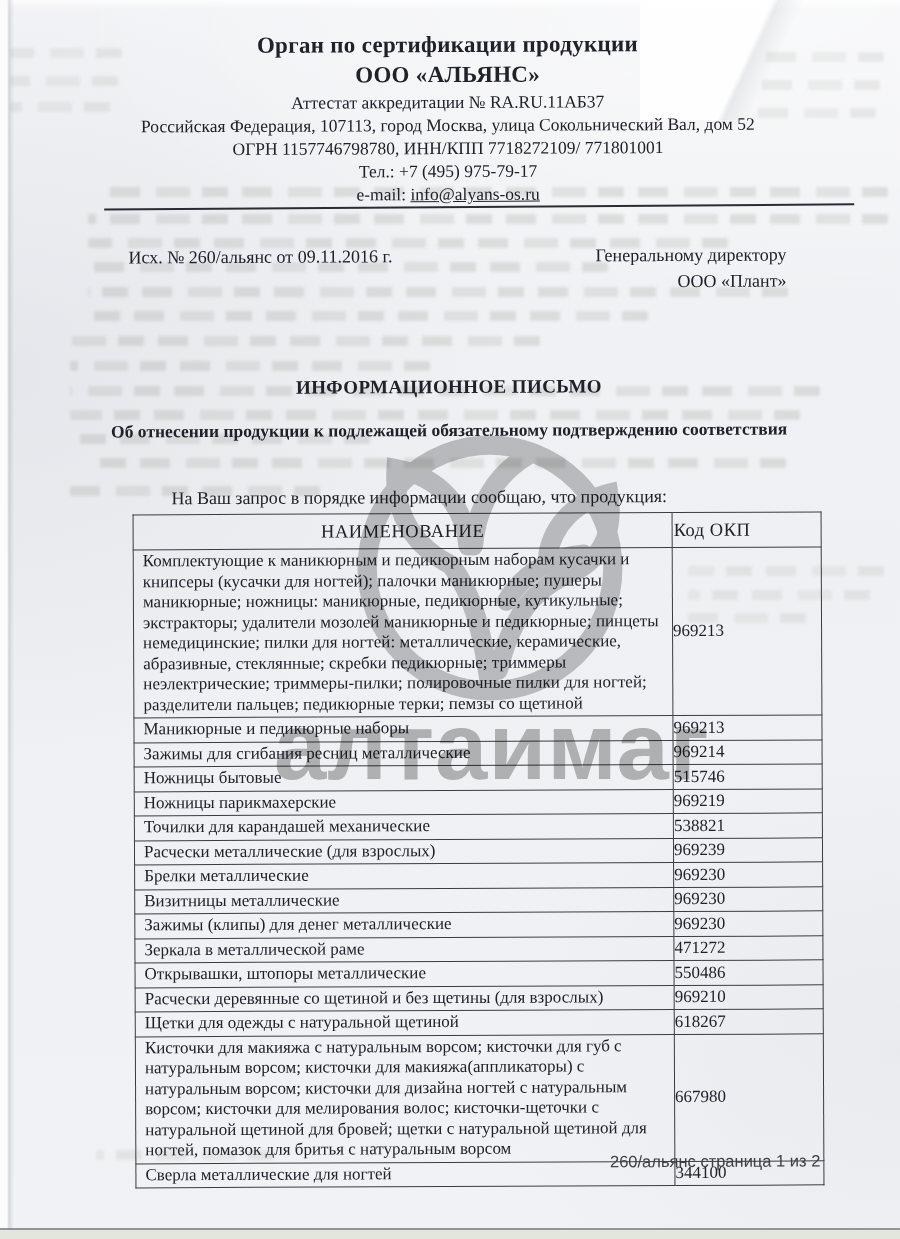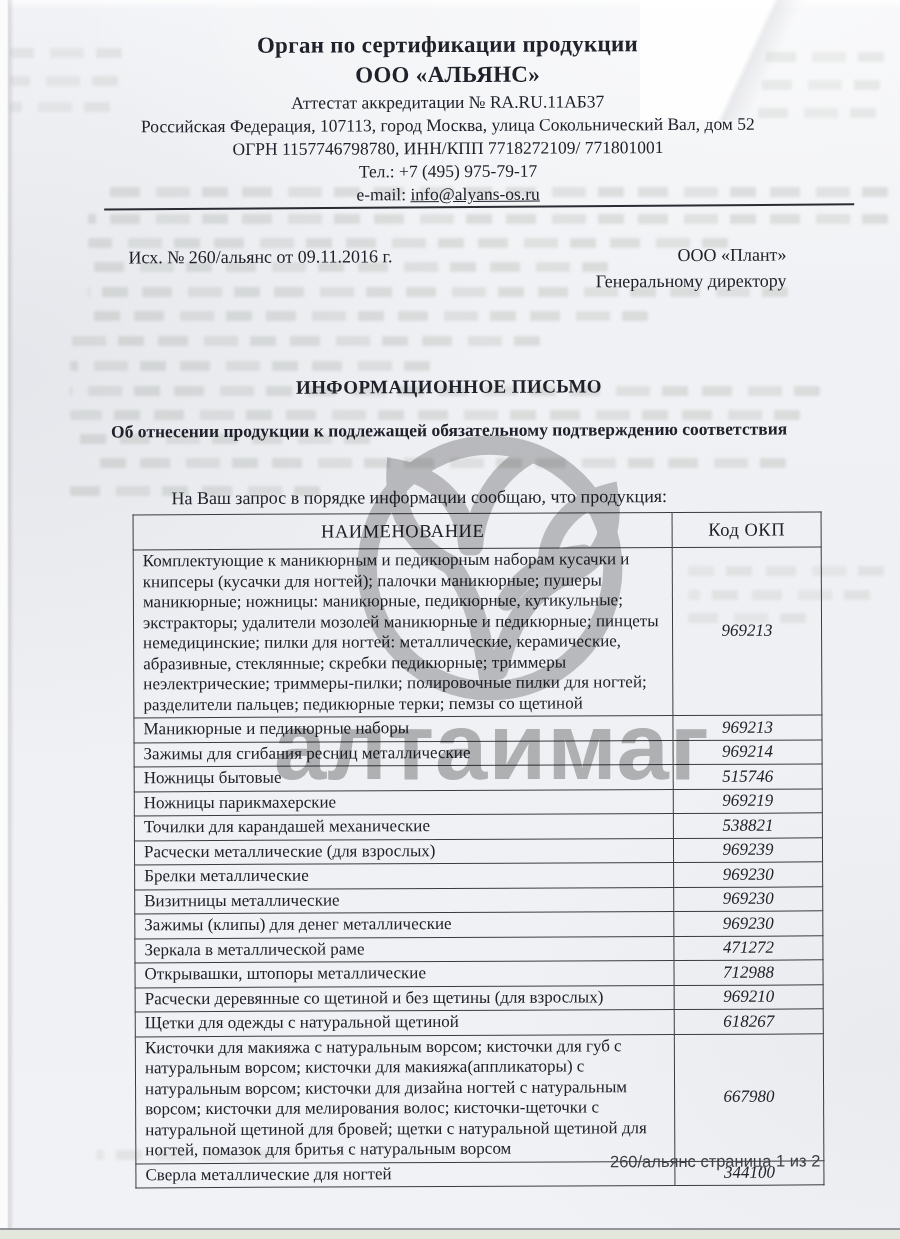--- a/index.html
+++ b/index.html
@@ -42,22 +42,22 @@
   .doc-title{position:absolute;left:0;top:376px;width:100%;text-align:center;font-size:19px;font-weight:bold;letter-spacing:.4px;}
   .doc-subject{position:absolute;left:0;top:420px;width:100%;text-align:center;font-size:17.5px;font-weight:bold;}
   .doc-intro{position:absolute;left:172px;top:487px;font-size:18px;}
 
   
   .doc-table{position:absolute;left:133px;top:513px;width:689px;border-collapse:collapse;
     font-size:17px;line-height:20.5px;table-layout:fixed;}
   .doc-table th,.doc-table td{border:1.6px solid #3a3c42;}
   .doc-table th{font-weight:normal;font-size:18.5px;height:32px;text-align:center;letter-spacing:.5px;}
   .doc-table td.name-cell{padding:1px 8px 2px 9px;text-align:left;}
-  .doc-table td.code-cell,.doc-table th.code-col{width:146px;text-align:center;}
-  .doc-table td.code-cell{padding:1px 8px;font-style:italic;}
+  .doc-table td.code-cell,.doc-table th.code-col{width:146px;text-align:left;}
+  .doc-table td.code-cell{padding:1px 0;}
 
   .page-footer{position:absolute;right:82px;top:1153px;
     font-family:"Liberation Sans","DejaVu Sans",sans-serif;font-size:16.5px;color:#3e4046;}
 
   
   .wm{position:absolute;mix-blend-mode:multiply;pointer-events:none;}
   .wm-logo{left:352px;top:430px;width:276px;height:276px;opacity:.5;}
   .wm-brand{left:192px;top:700px;width:600px;font-family:"Liberation Sans","DejaVu Sans",sans-serif;
     font-weight:bold;font-size:94px;letter-spacing:1px;color:#8f8f90;opacity:.62;line-height:1;text-align:center;}
   .wm-tagline{left:300px;top:752px;font-family:"Liberation Sans","DejaVu Sans",sans-serif;
@@ -112,22 +112,22 @@
       <div class="lh-small">Аттестат аккредитации № RA.RU.11АБ37</div>
       <div class="lh-small">Российская Федерация, 107113, город Москва, улица Сокольнический Вал, дом 52</div>
       <div class="lh-small">ОГРН 1157746798780, ИНН/КПП 7718272109/ 771801001</div>
       <div class="lh-small">Тел.: +7 (495) 975-79-17</div>
       <div class="lh-small"><span>e-mail: </span><a href="#" class="email-link">info@alyans-os.ru</a></div>
     </div>
     <div class="head-rule"></div>
 
     <div class="ref-line">Исх. № 260/альянс от 09.11.2016 г.</div>
     <div class="addressee">
+      <div>Генеральному директору</div>
       <div>ООО «Плант»</div>
-      <div>Генеральному директору</div>
     </div>
 
     <div class="doc-title">ИНФОРМАЦИОННОЕ ПИСЬМО</div>
     <div class="doc-subject">Об отнесении продукции к подлежащей обязательному подтверждению соответствия</div>
     <div class="doc-intro">На Ваш запрос в порядке информации сообщаю, что продукция:</div>
 
     <table class="doc-table">
       <thead>
         <tr>
           <th>НАИМЕНОВАНИЕ</th>
@@ -174,21 +174,21 @@
           <tr>
             <td class="name-cell">Зажимы (клипы) для денег металлические</td>
             <td class="code-cell">969230</td>
           </tr>
           <tr>
             <td class="name-cell">Зеркала в металлической раме</td>
             <td class="code-cell">471272</td>
           </tr>
           <tr>
             <td class="name-cell">Открывашки, штопоры металлические</td>
-            <td class="code-cell">712988</td>
+            <td class="code-cell">550486</td>
           </tr>
           <tr>
             <td class="name-cell">Расчески деревянные со щетиной и без щетины (для взрослых)</td>
             <td class="code-cell">969210</td>
           </tr>
           <tr>
             <td class="name-cell">Щетки для одежды с натуральной щетиной</td>
             <td class="code-cell">618267</td>
           </tr>
           <tr>

